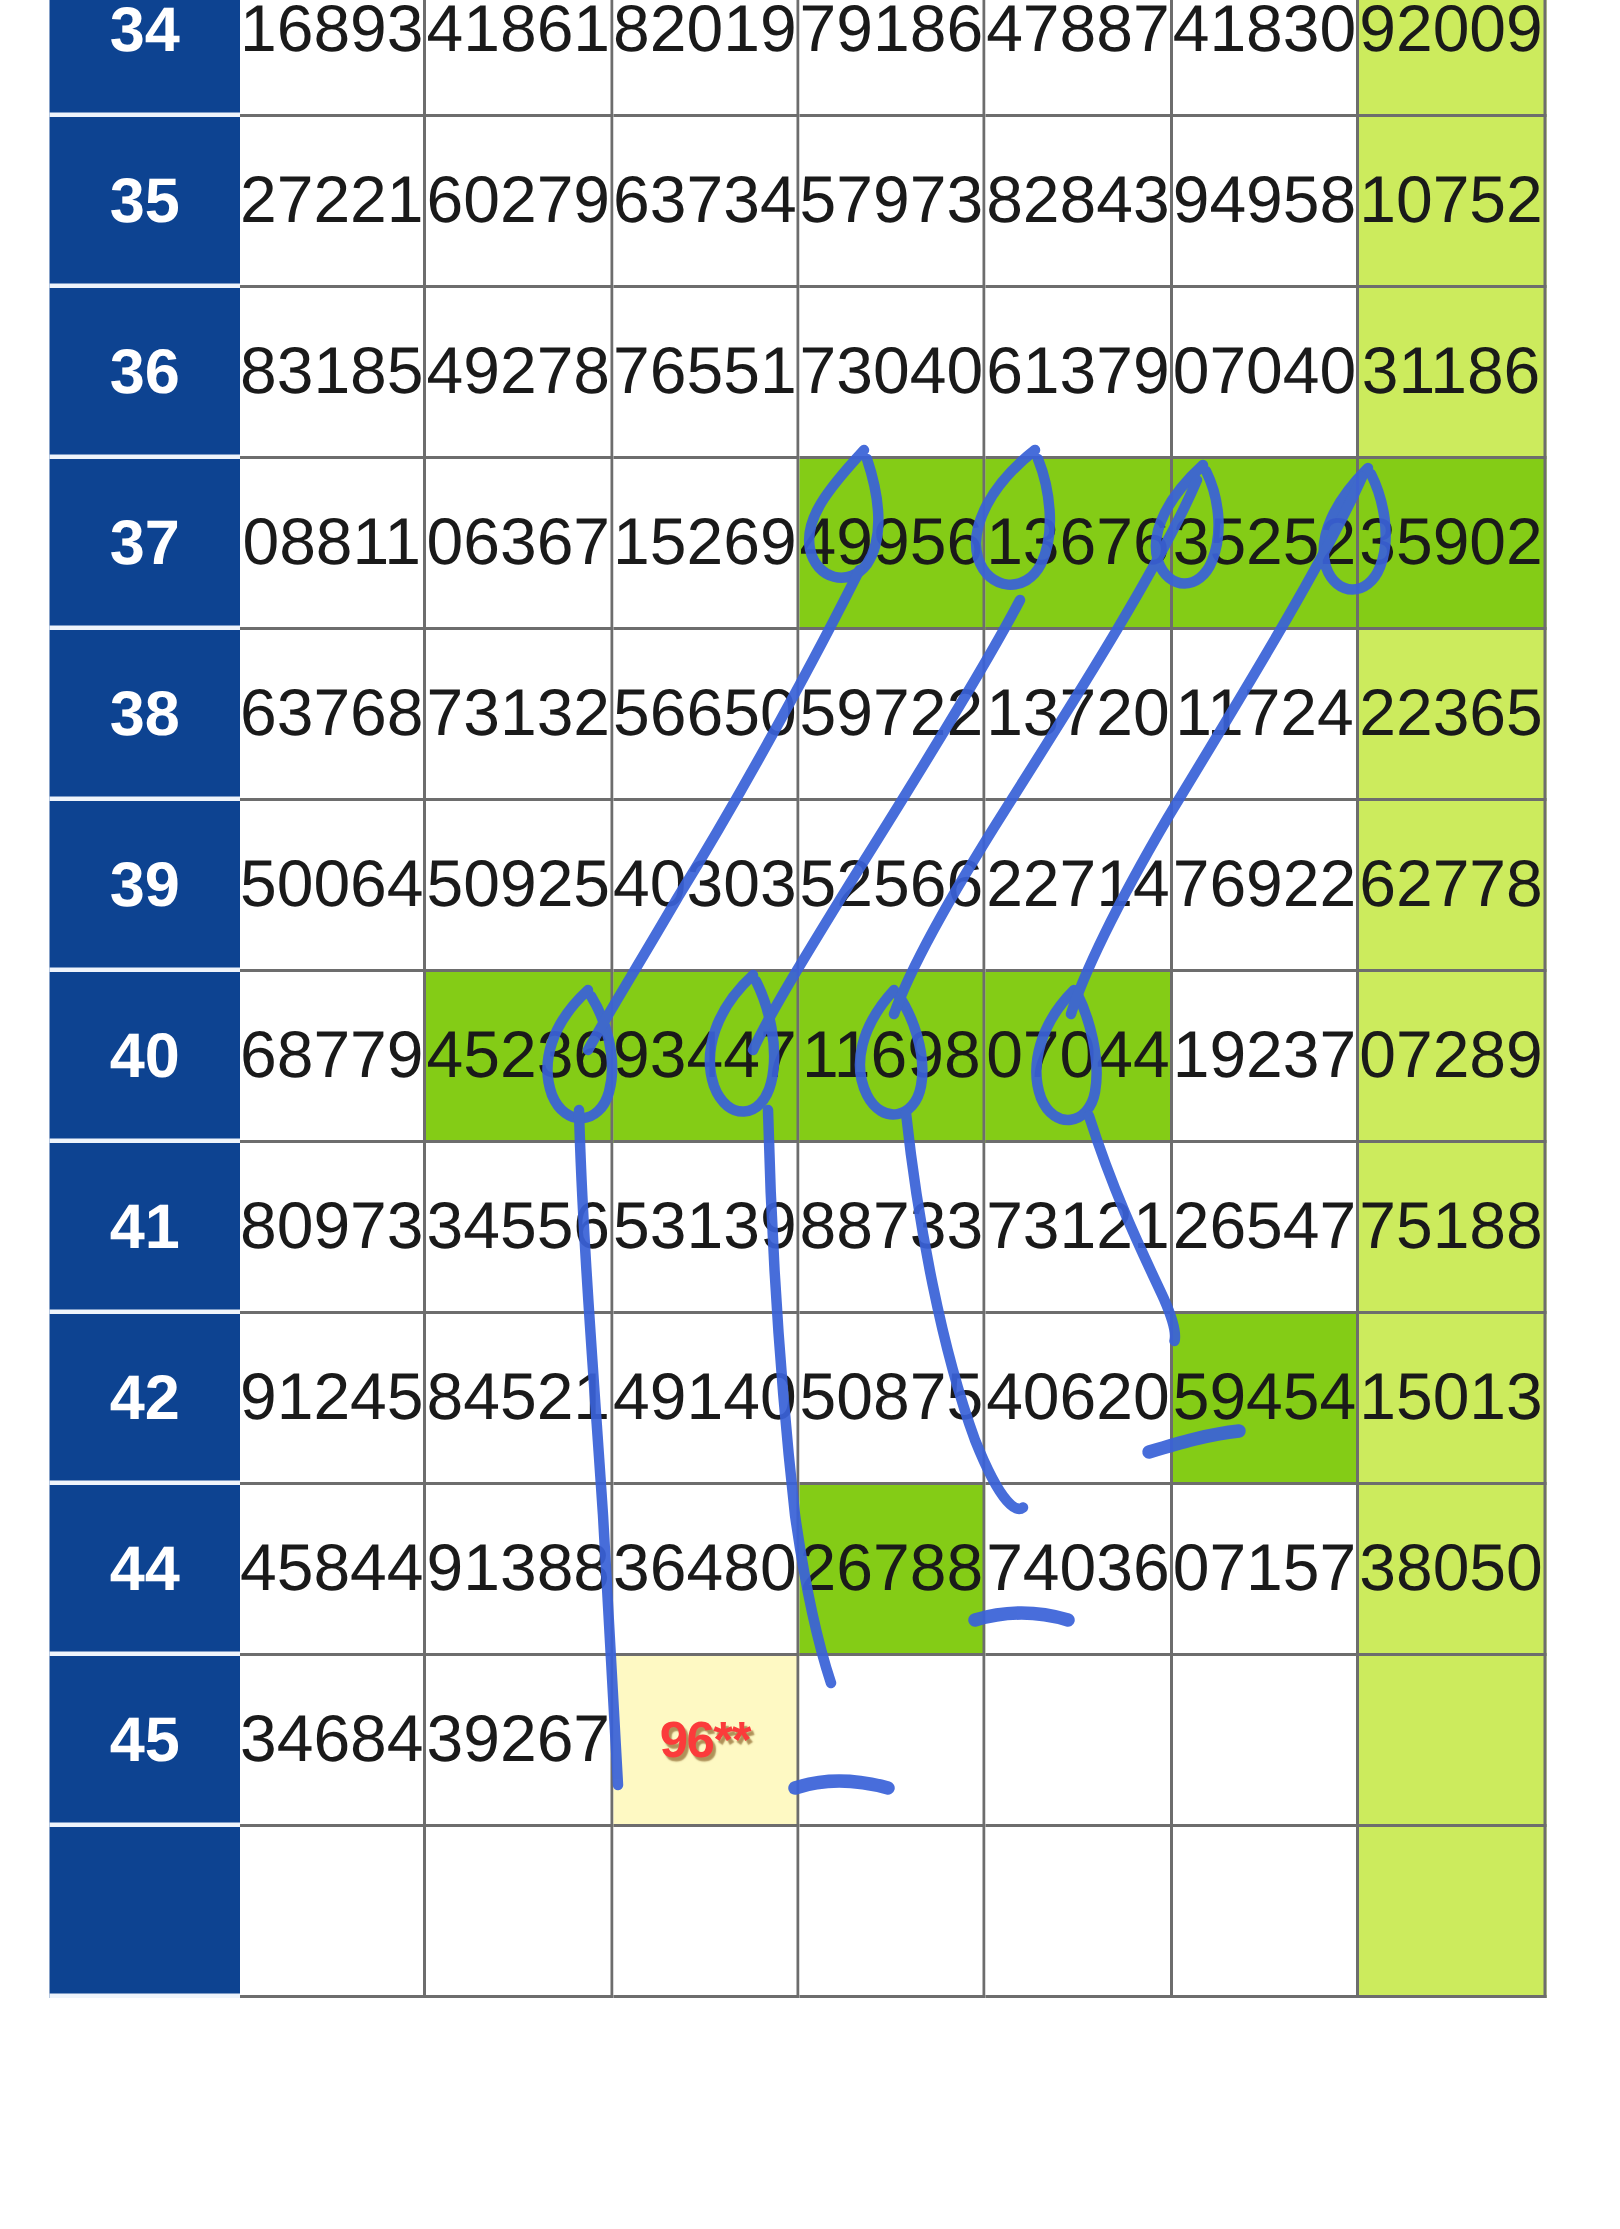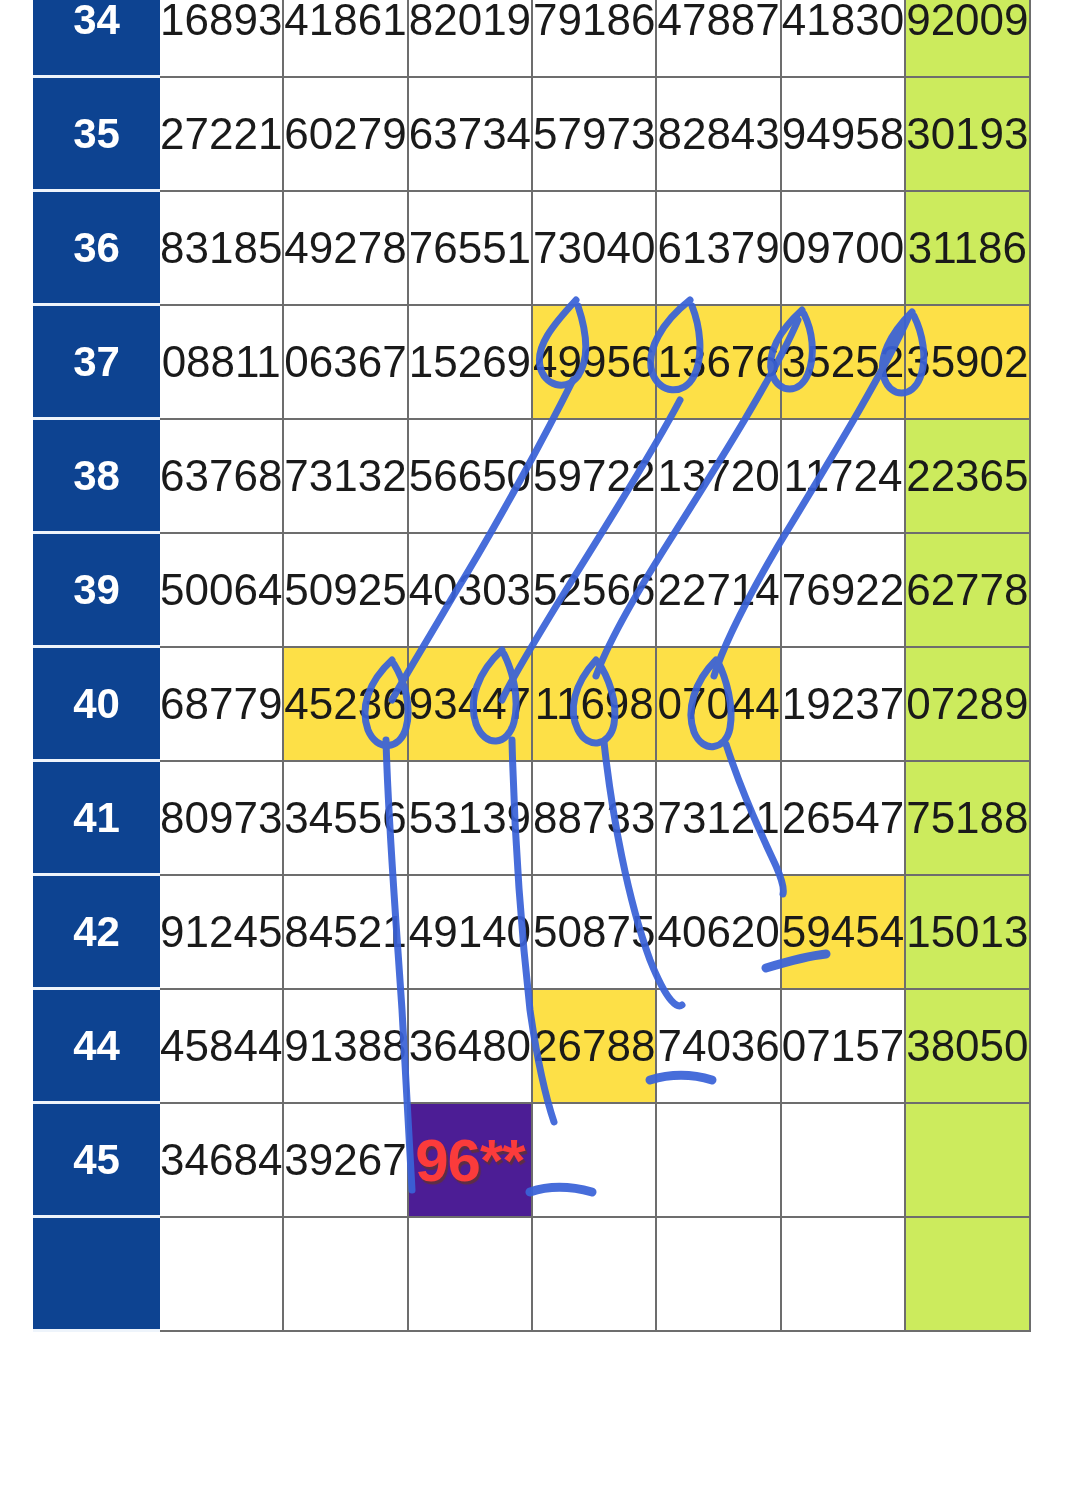--- a/index.html
+++ b/index.html
@@ -37,26 +37,26 @@
     background:#0d4391;
     color:#ffffff;
     font-weight:bold;
     font-size:42px;
     border-right:none;
     border-bottom:3px solid #eef4fb;
     letter-spacing:0px;
   }
   #grid td.cell{width:114.8px;}
   #grid td.green{background:#cceb5d;}
-  #grid td.orange{background:#fde047;margin-top:13px;}
+  #grid td.orange{background:#84cc16;margin-top:13px;}
   #grid td.red96{
-    background:#4c1d95;
+    background:#fef9c3;
     color:#fb3b3b;
     font-weight:bold;
-    font-size:60px;
+    font-size:34px;
     text-shadow:2px 3px 1px rgba(110,60,0,.55);
     letter-spacing:-1px;
   }
   
   #pen{
     position:absolute;left:0;top:0;width:1080px;height:1486px;
     pointer-events:none;
   }
 </style>
 </head>
@@ -77,30 +77,30 @@
           <td class="cell green">92009</td>
         </tr>
         <tr>
           <td class="rowhdr">35</td>
           <td class="cell">27221</td>
           <td class="cell">60279</td>
           <td class="cell">63734</td>
           <td class="cell">57973</td>
           <td class="cell">82843</td>
           <td class="cell">94958</td>
-          <td class="cell green">30193</td>
+          <td class="cell green">10752</td>
         </tr>
         <tr>
           <td class="rowhdr">36</td>
           <td class="cell">83185</td>
           <td class="cell">49278</td>
           <td class="cell">76551</td>
           <td class="cell">73040</td>
           <td class="cell">61379</td>
-          <td class="cell">09700</td>
+          <td class="cell">07040</td>
           <td class="cell green">31186</td>
         </tr>
         <tr>
           <td class="rowhdr">37</td>
           <td class="cell">08811</td>
           <td class="cell">06367</td>
           <td class="cell">15269</td>
           <td class="cell orange">49956</td>
           <td class="cell orange">13676</td>
           <td class="cell orange">35252</td>

